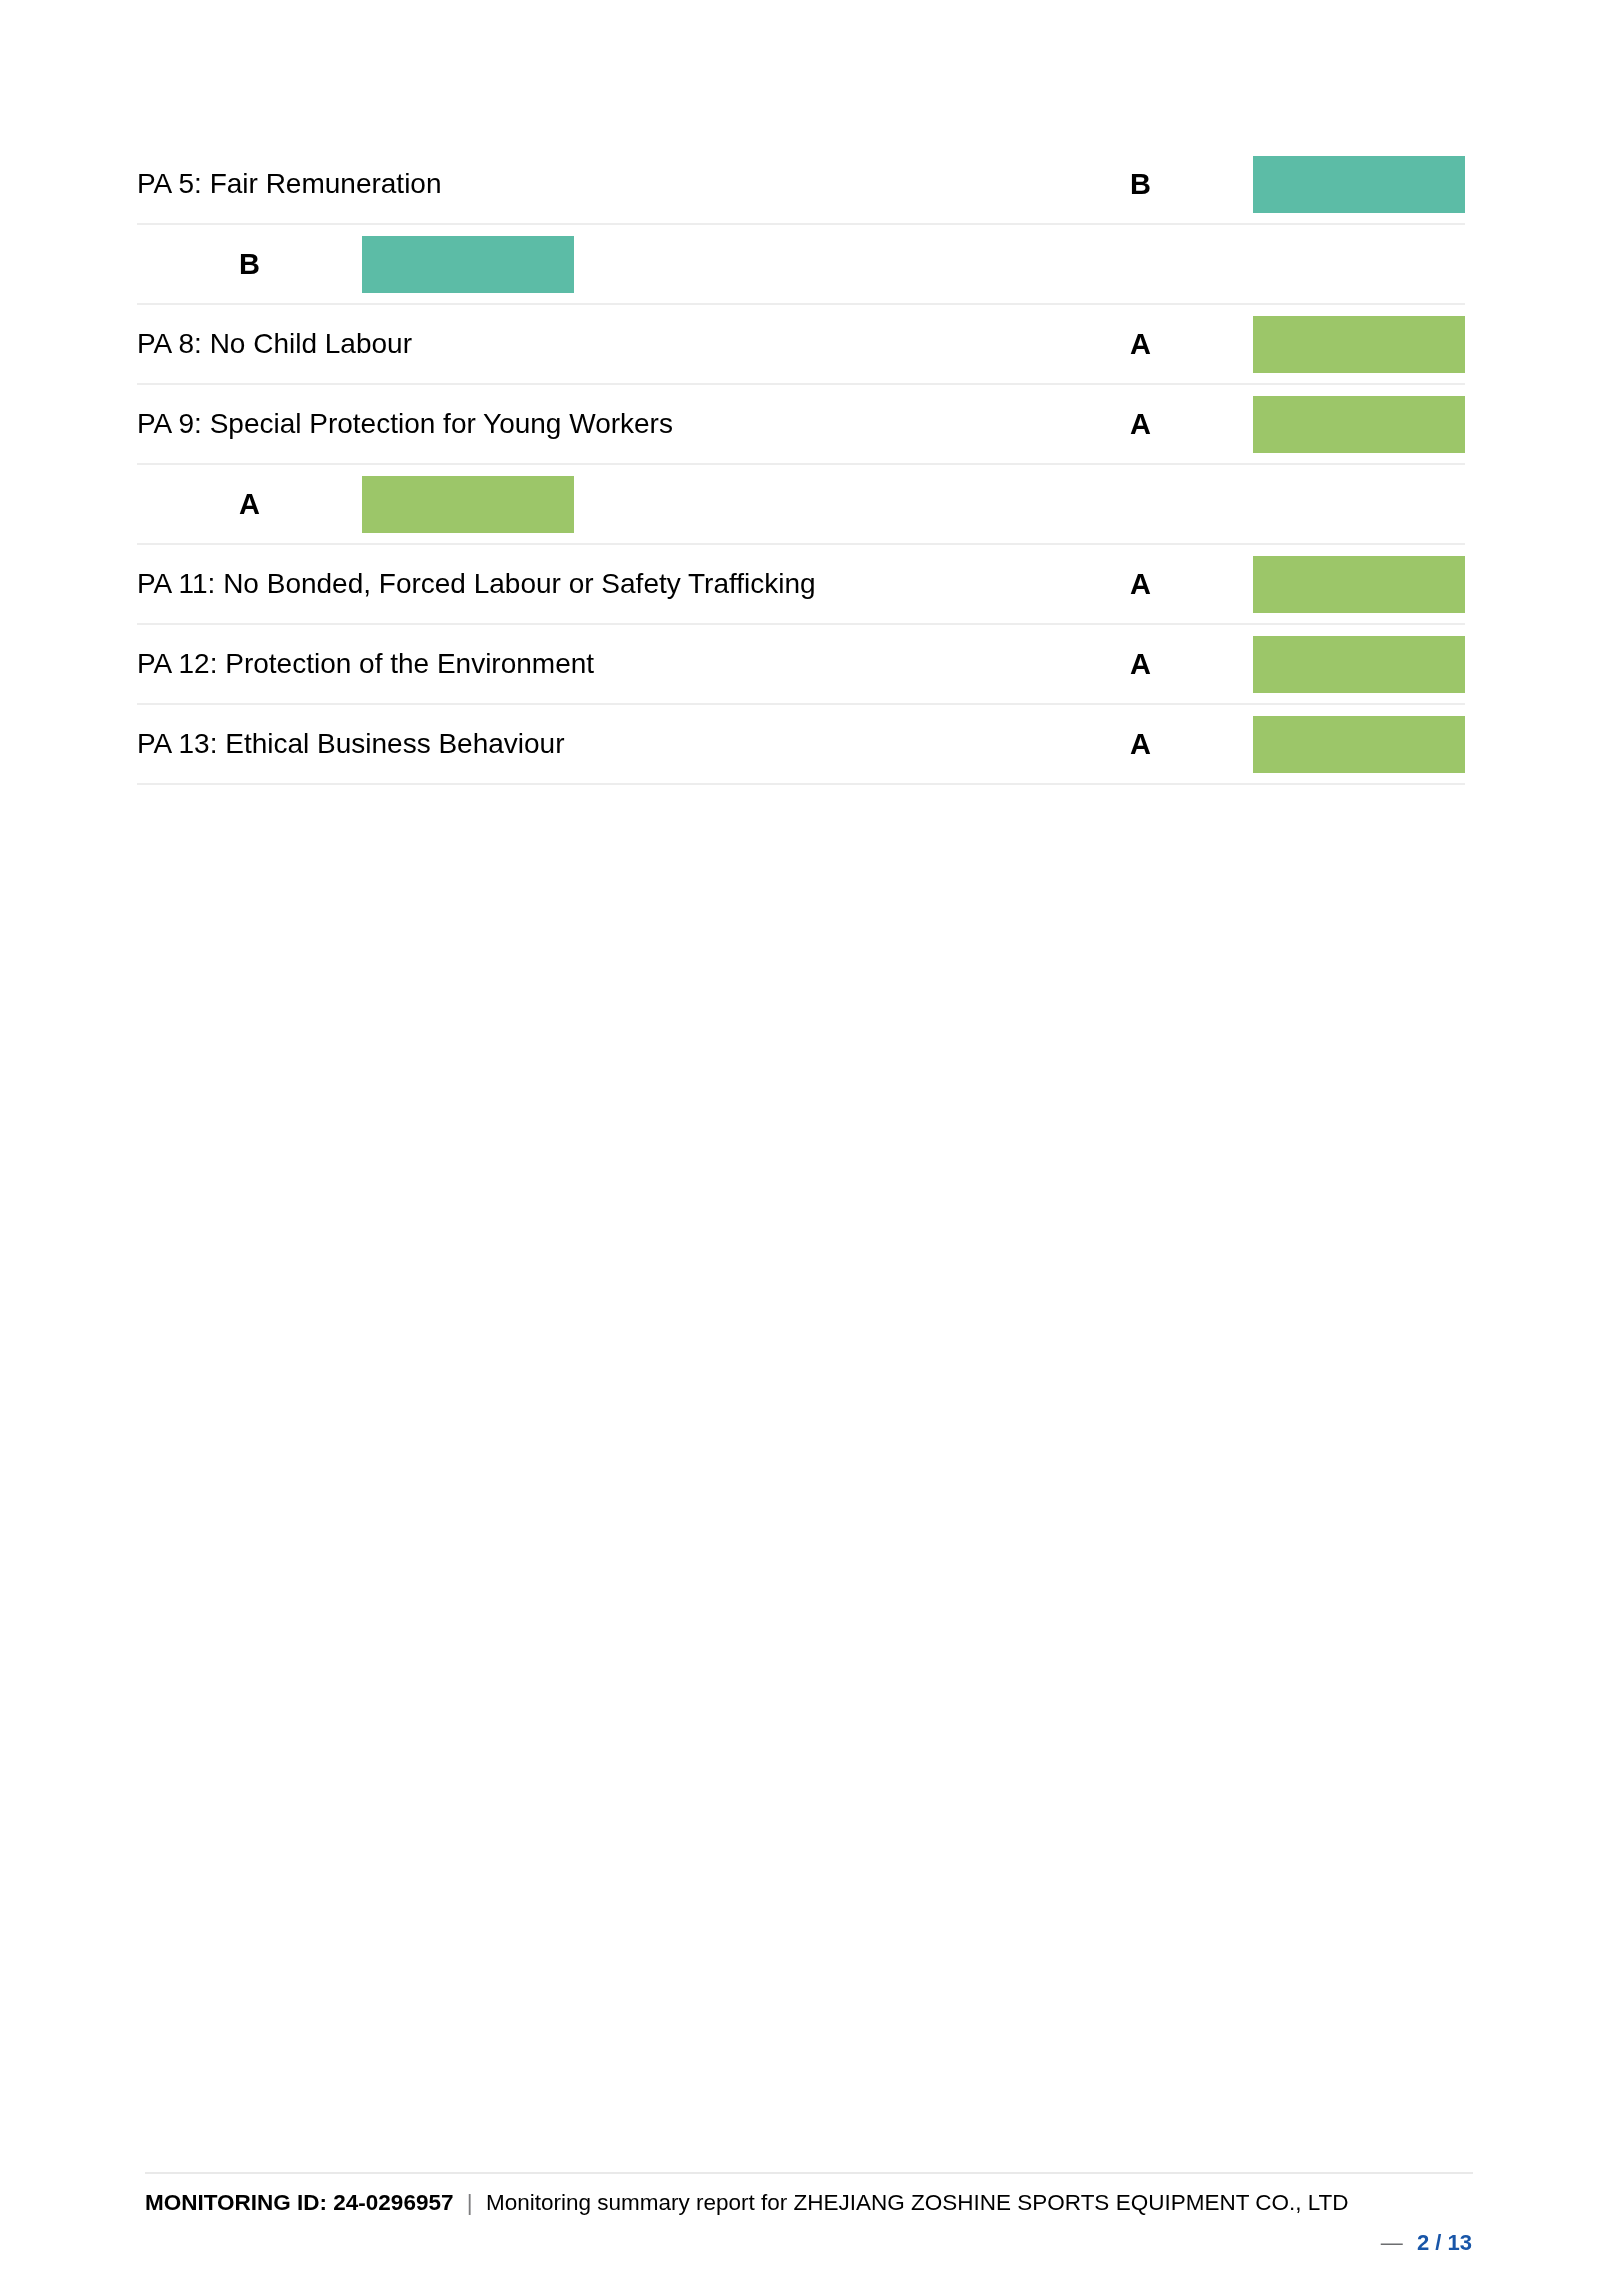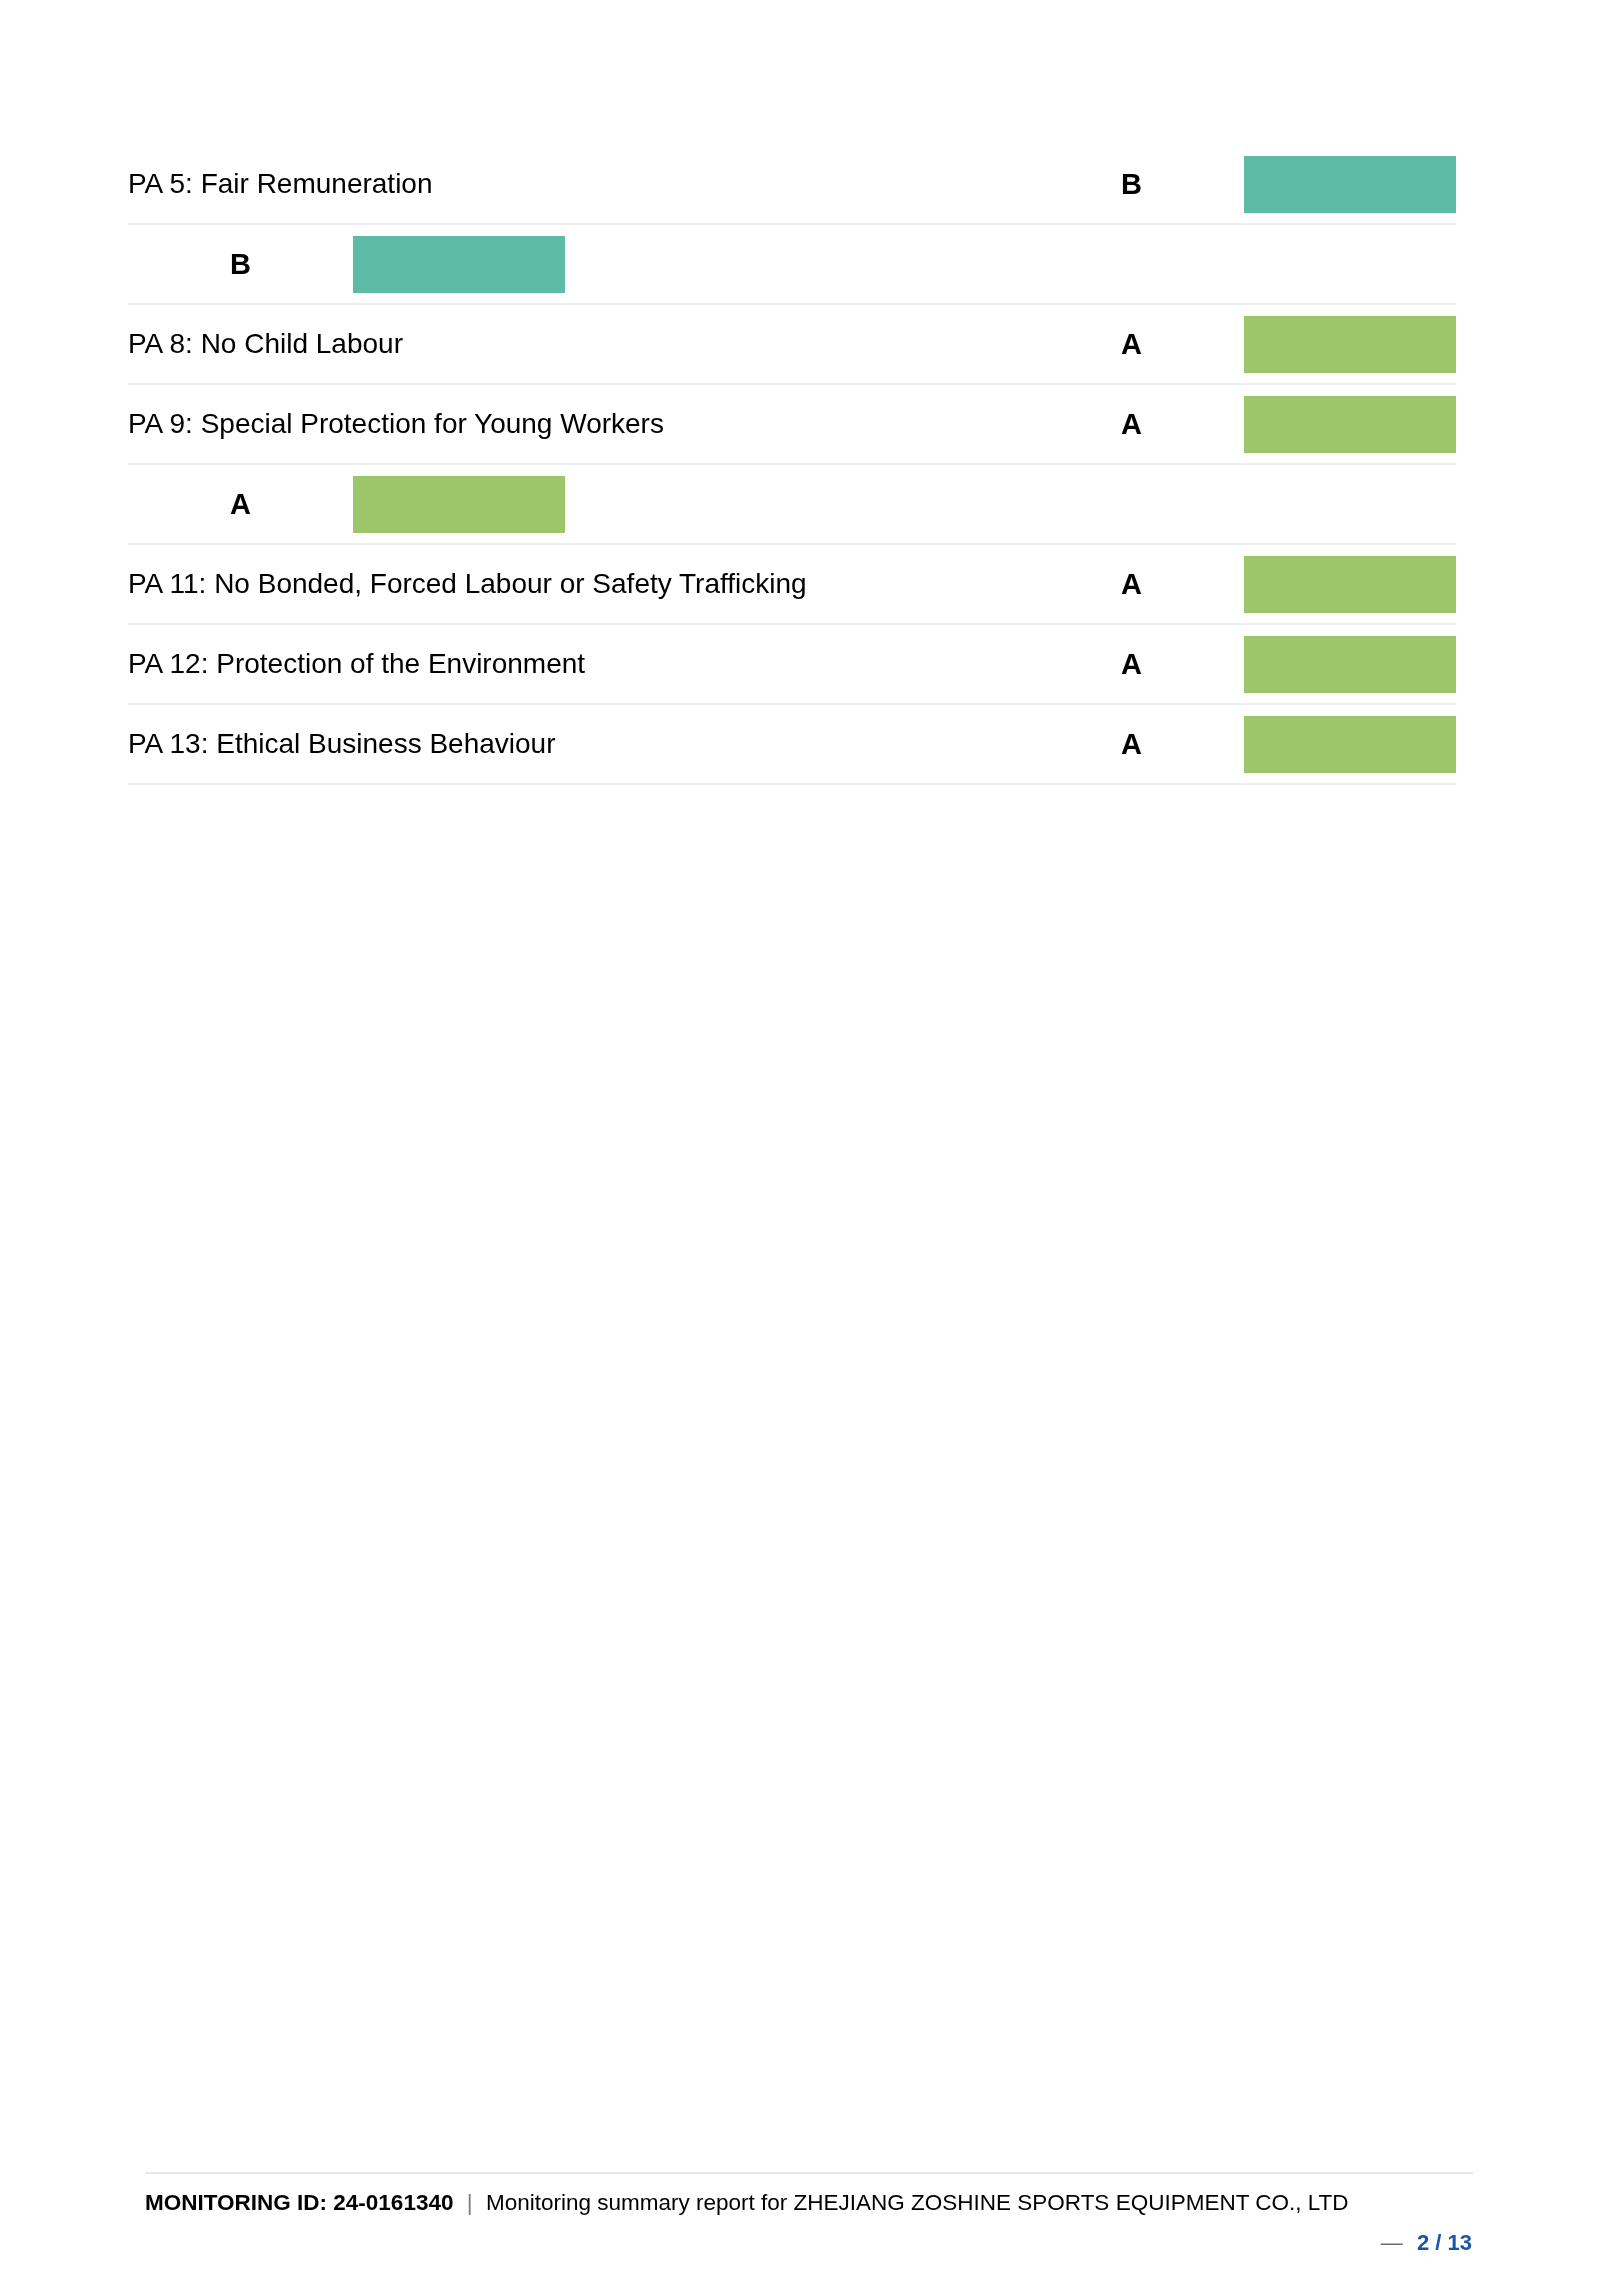--- a/index.html
+++ b/index.html
@@ -12,21 +12,21 @@
     height: 2295px;
     position: relative;
     font-family: "Liberation Sans", sans-serif;
     color: #000000;
     overflow: hidden;
   }
 
   
   .pa-table {
     position: absolute;
-    left: 128px;
+    left: 137px;
     top: 145px;
     width: 1328px;
   }
   .pa-row {
     box-sizing: border-box;
     height: 80px;
     display: flex;
     align-items: center;
     border-bottom: 2px solid #ededed;
   }
@@ -147,20 +147,20 @@
       <span class="pa-label">PA 13: Ethical Business Behaviour</span>
       <span class="pa-grade">A</span>
       <span class="pa-bar" style="background: rgb(156, 198, 105);"></span>
     </div>
   </div>
 </section>
 
 <div class="footer-rule"></div>
 
 <div class="footer-line">
-  <span class="footer-id">MONITORING ID: 24-0161340</span><span class="footer-sep">|</span><span class="footer-title">Monitoring summary report for ZHEJIANG ZOSHINE SPORTS EQUIPMENT CO., LTD</span>
+  <span class="footer-id">MONITORING ID: 24-0296957</span><span class="footer-sep">|</span><span class="footer-title">Monitoring summary report for ZHEJIANG ZOSHINE SPORTS EQUIPMENT CO., LTD</span>
 </div>
 
 <div class="pager">
   <span class="pager-dash">—</span>
   <span class="pager-num" style="color: rgb(25, 86, 168);">2 / 13</span>
 </div>
 
 
 </body></html>

